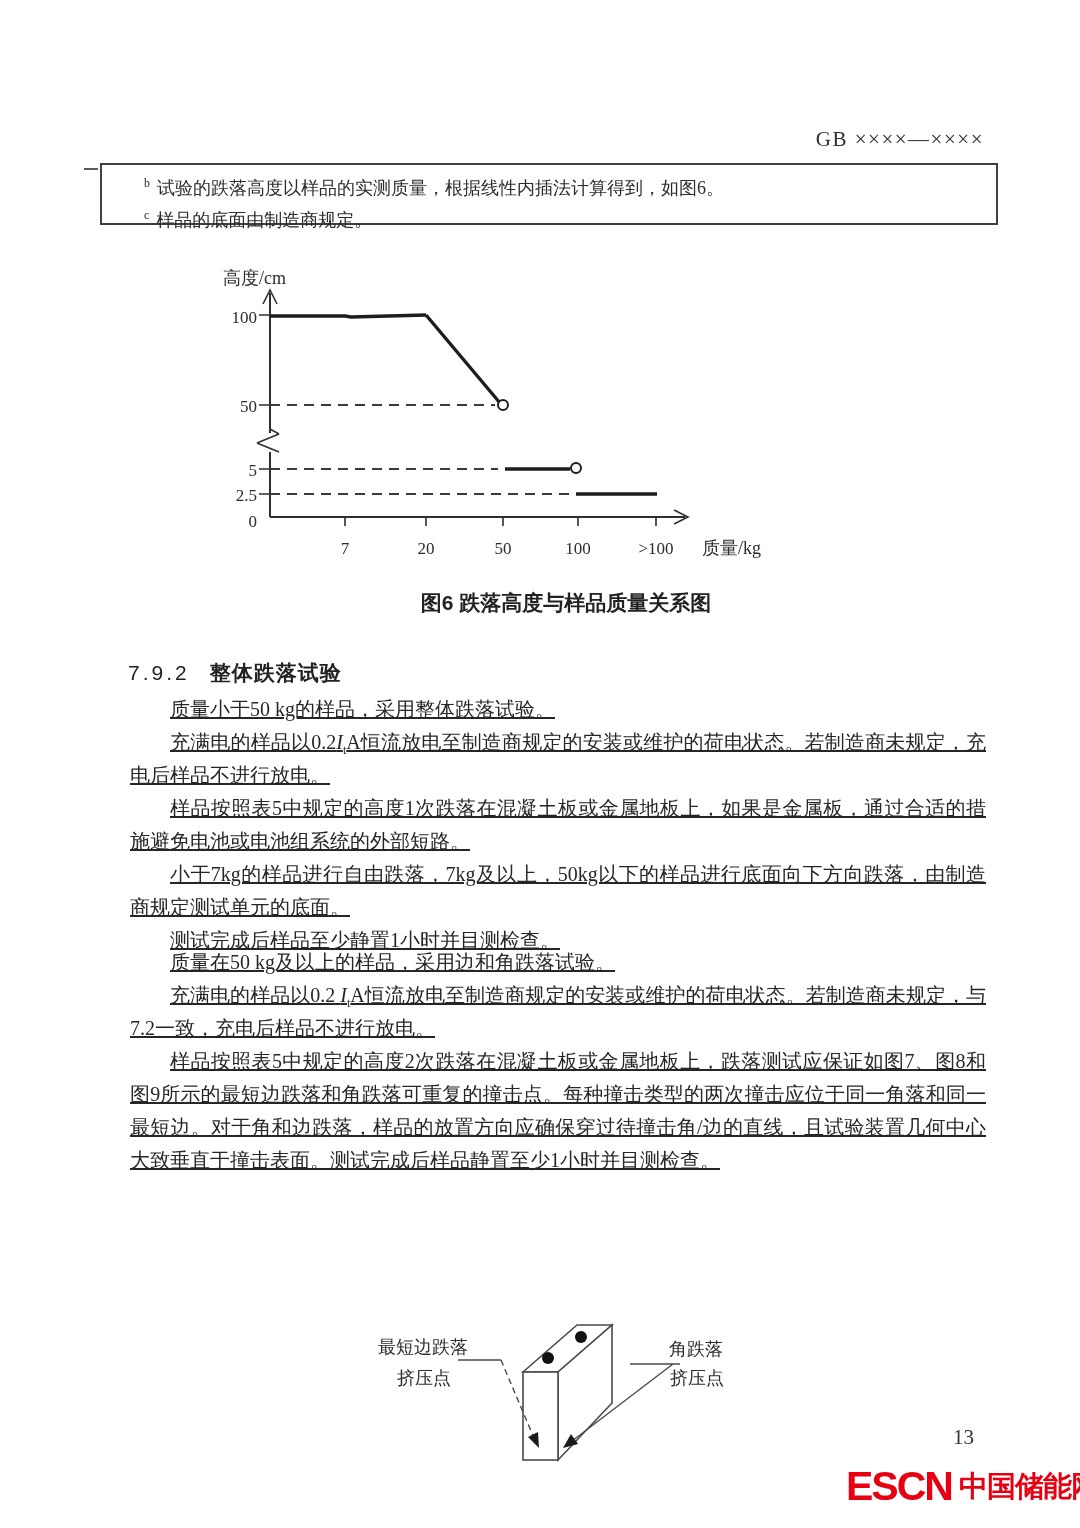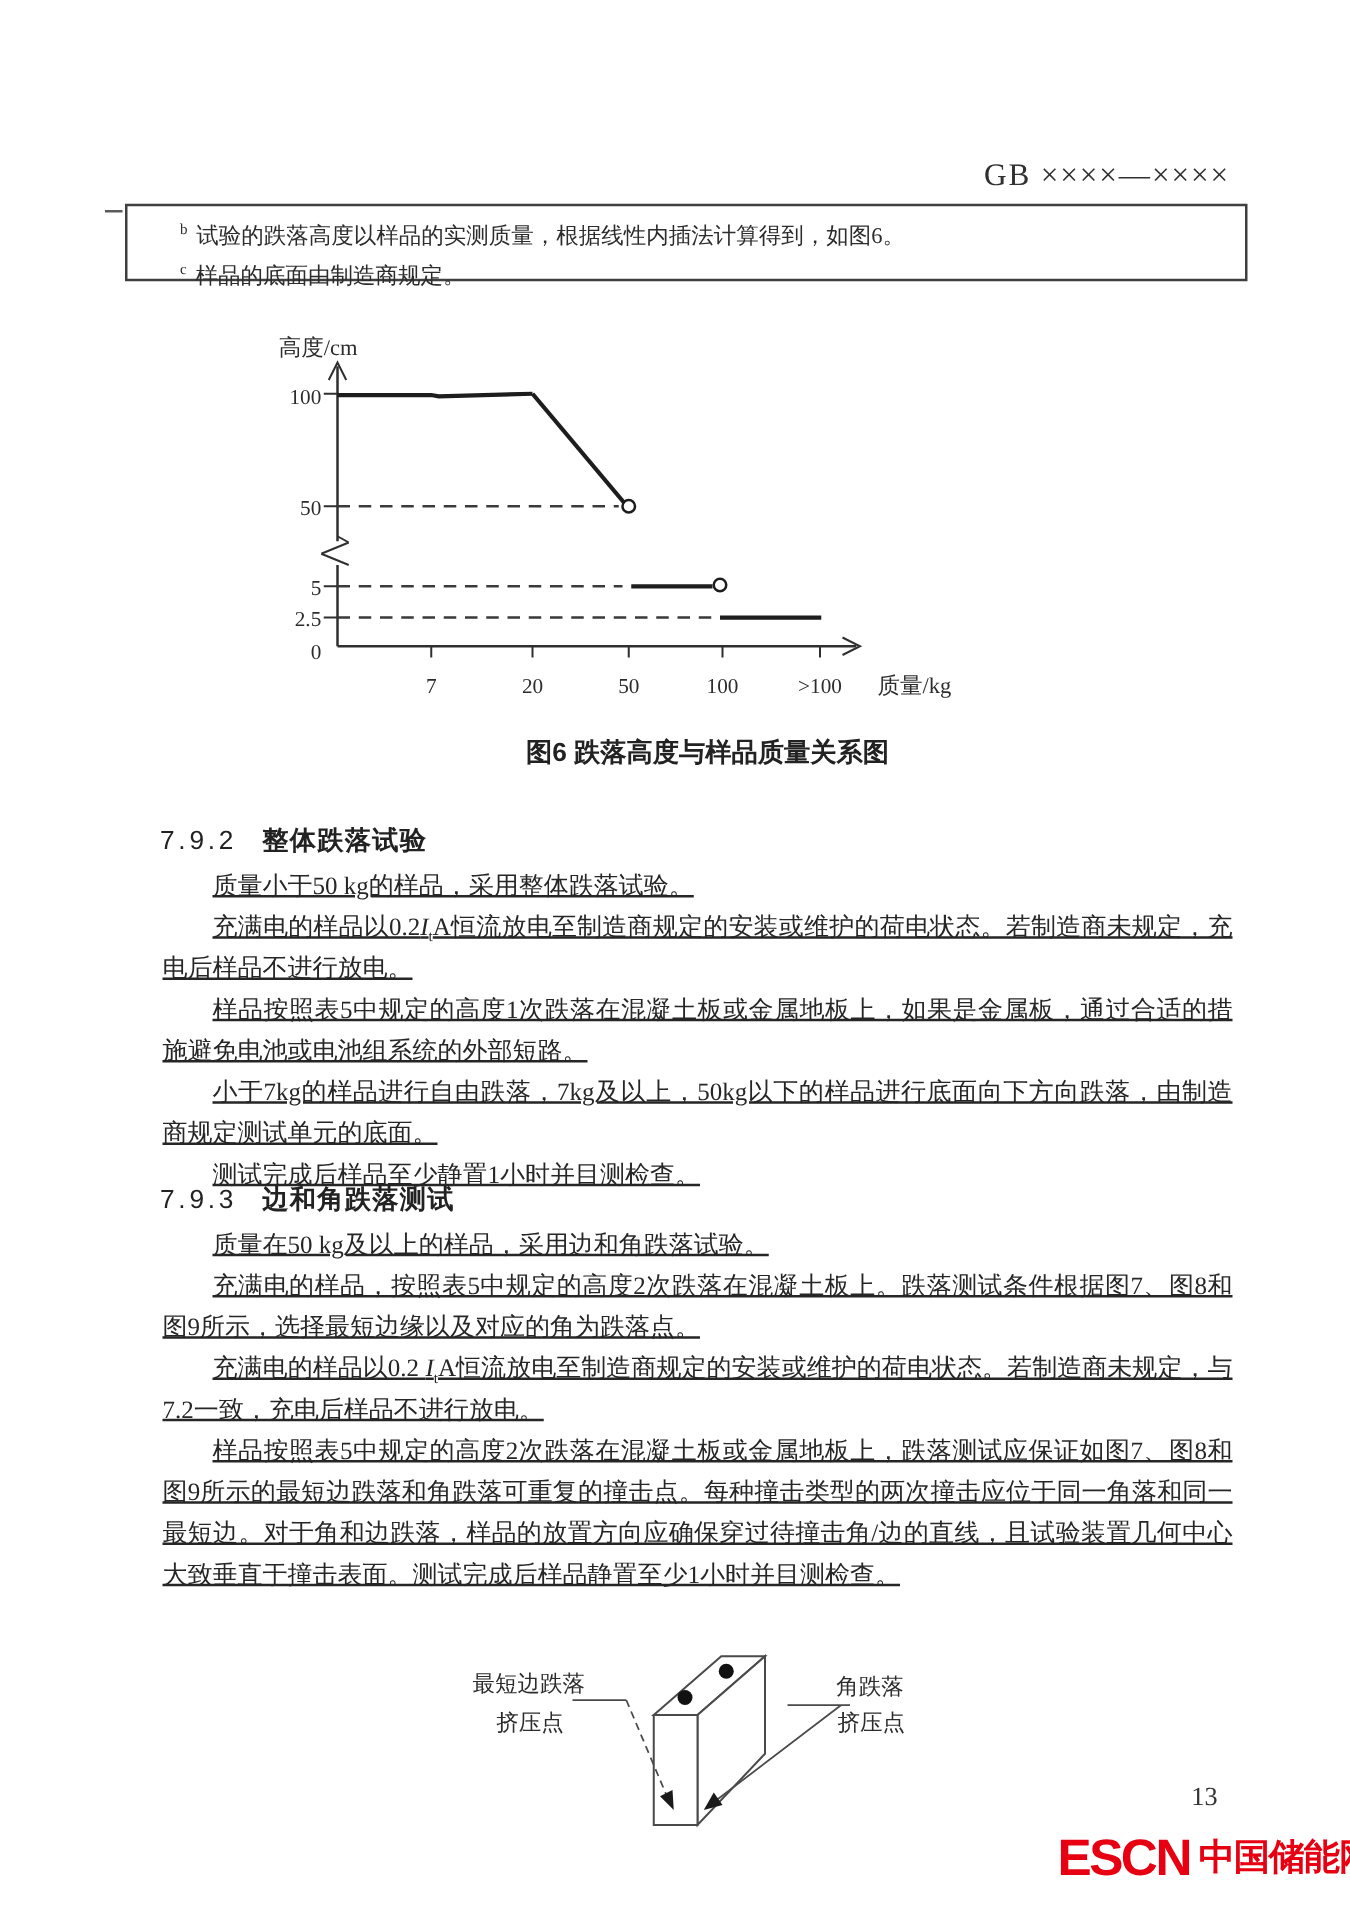--- a/index.html
+++ b/index.html
@@ -1,21 +1,21 @@
 <!DOCTYPE html>
 <html><head>
 <meta charset="utf-8">
 <style>
   html,body{margin:0;padding:0;background:#ffffff;}
   .page{
     position:relative;width:1080px;height:1528px;background:#ffffff;overflow:hidden;
     font-family:"Liberation Serif","DejaVu Serif",serif;color:#262626;
   }
   
-  .gb-header{position:absolute;top:127px;right:96px;font-size:25px;letter-spacing:1.5px;color:#303030;}
+  .gb-header{position:absolute;top:127px;right:96px;font-size:21px;letter-spacing:1.5px;color:#303030;}
   .stray-mark{position:absolute;left:84px;top:168px;width:14px;height:2px;background:#5a5a5a;}
   
   .note-box{position:absolute;left:100px;top:163px;width:898px;height:62px;box-sizing:border-box;
     border:2px solid #3f3f3f;padding:5px 6px 0 42px;}
   .note-line{margin:0;font-size:18px;line-height:27px;color:#2c2c2c;}
   .note-line sup{font-size:12px;margin-right:7px;color:#2c2c2c;}
   
   .chart{position:absolute;left:195px;top:253px;width:560px;height:312px;}
   .chart svg{overflow:visible;}
   svg text{font-family:"Liberation Serif","DejaVu Serif",serif;fill:#2c2c2c;}
@@ -111,25 +111,21 @@
       <span class="sec-num">7.9.2</span><span class="sec-title">整体跌落试验</span>
     </h3>
     <p class="para">质量小于50 kg的样品，采用整体跌落试验。</p>
     <p class="para"><span>充满电的样品以0.2</span><i>I</i><sub>t</sub><span>A恒流放电至制造商规定的安装或维护的荷电状态。若制造商未规定，充电后样品不进行放电。</span></p>
     <p class="para">样品按照表5中规定的高度1次跌落在混凝土板或金属地板上，如果是金属板，通过合适的措施避免电池或电池组系统的外部短路。</p>
     <p class="para">小于7kg的样品进行自由跌落，7kg及以上，50kg以下的样品进行底面向下方向跌落，由制造商规定测试单元的底面。</p>
     <p class="para">测试完成后样品至少静置1小时并目测检查。</p>
   </section>
 
   <section class="sec" style="top:921px">
-    <h3 class="sec-h">
-      <span class="sec-num">7.9.3</span><span class="sec-title">边和角跌落测试</span>
-    </h3>
     <p class="para">质量在50 kg及以上的样品，采用边和角跌落试验。</p>
-    <p class="para">充满电的样品，按照表5中规定的高度2次跌落在混凝土板上。跌落测试条件根据图7、图8和图9所示，选择最短边缘以及对应的角为跌落点。</p>
     <p class="para"><span>充满电的样品以0.2 </span><i>I</i><sub>t</sub><span>A恒流放电至制造商规定的安装或维护的荷电状态。若制造商未规定，与7.2一致，充电后样品不进行放电。</span></p>
     <p class="para">样品按照表5中规定的高度2次跌落在混凝土板或金属地板上，跌落测试应保证如图7、图8和图9所示的最短边跌落和角跌落可重复的撞击点。每种撞击类型的两次撞击应位于同一角落和同一最短边。对于角和边跌落，样品的放置方向应确保穿过待撞击角/边的直线，且试验装置几何中心大致垂直于撞击表面。测试完成后样品静置至少1小时并目测检查。</p>
   </section>
 
   <div class="drop-figure">
     <svg width="360" height="210" viewBox="0 0 360 210">
 
       <polygon class="box-line" points="143,72 197,25 232,25 178,72"></polygon>
       <polygon class="box-line" points="178,72 232,25 232,103 178,160"></polygon>
       <rect class="box-line" x="143" y="72" width="35" height="88"></rect>

